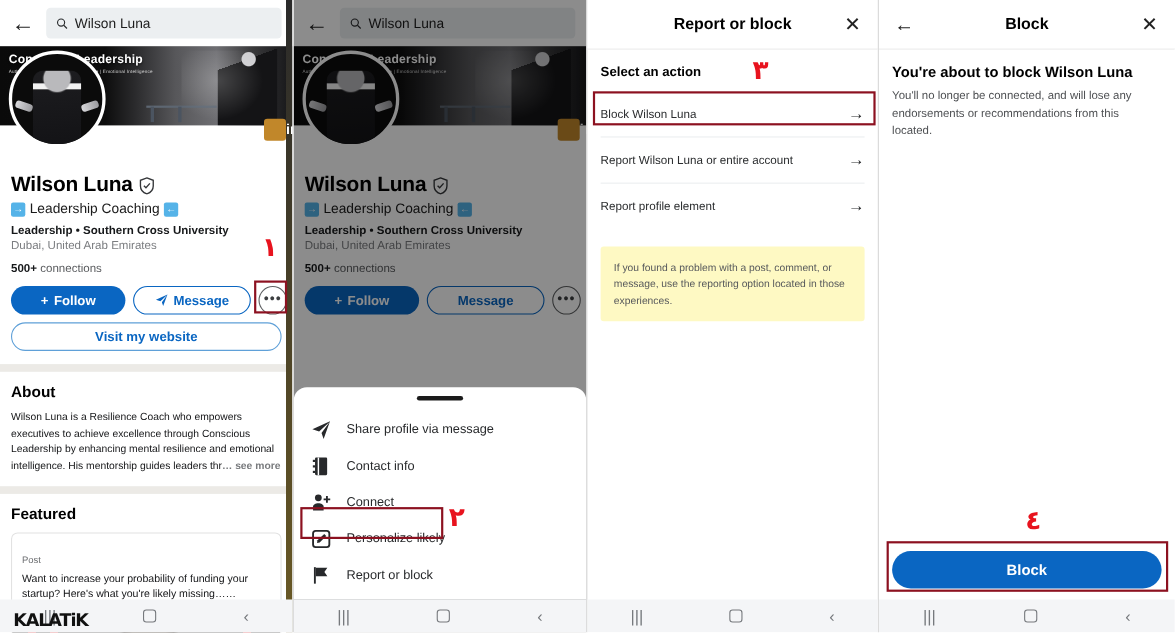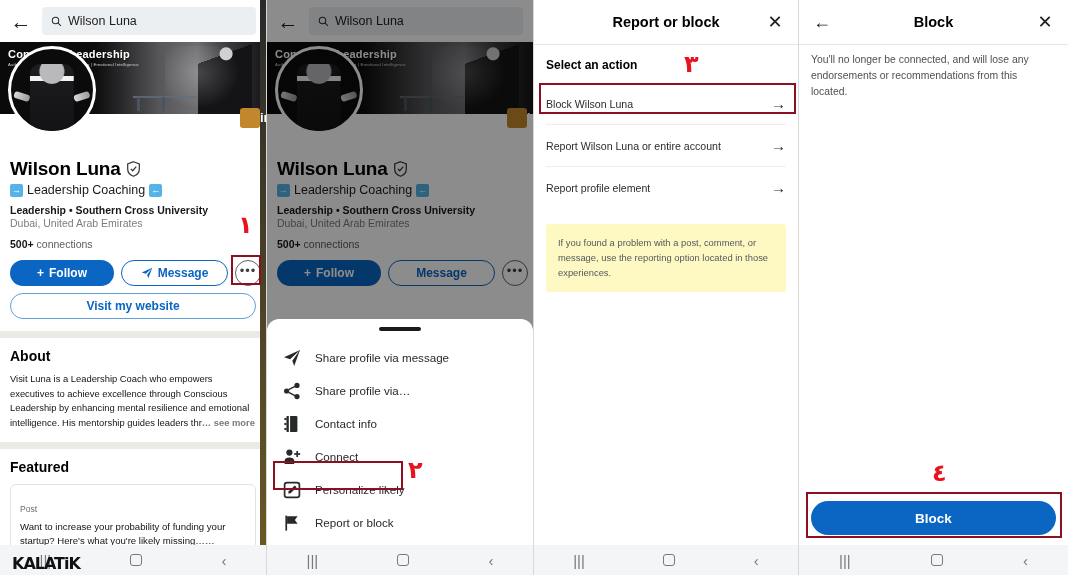--- a/index.html
+++ b/index.html
@@ -337,21 +337,21 @@
       </div>
     </div>
 
     <div class="btn-web">Visit my website</div>
 
     <div class="divider"></div>
 
     <div class="sect">
       <h3>About</h3>
       <div class="about-txt">
-        <span>Visit Luna is a Leadership Coach who empowers executives to achieve excellence through Conscious Leadership by enhancing mental resilience and emotional intelligence. His mentorship guides leaders thr</span><span class="more">… see more</span>
+        <span>Wilson Luna is a Resilience Coach who empowers executives to achieve excellence through Conscious Leadership by enhancing mental resilience and emotional intelligence. His mentorship guides leaders thr</span><span class="more">… see more</span>
       </div>
     </div>
 
     <div class="divider"></div>
 
     <div class="sect">
       <h3>Featured</h3>
       <div class="feat-card">
         <div class="feat-kind">Post</div>
         <div class="feat-body">Want to increase your probability of funding your startup? Here's what you're likely missing……</div>
@@ -432,30 +432,20 @@
     <div class="sheet">
       <div class="grabber"></div>
 
       <div class="menu-item">
         <svg class="menu-ico" viewBox="0 0 18 18">
           <path d="M17 1 L1 8.2 L7.1 10.2 L16.6 1.6 L9.3 11.7 L11.2 17 Z" fill="#27292b"></path>
         </svg>
         <span class="menu-label">Share profile via message</span>
       </div>
 
-      <div class="menu-item">
-        <svg class="menu-ico" viewBox="0 0 18 18">
-          <circle cx="14" cy="3.4" r="2.6" fill="#27292b"></circle>
-          <circle cx="14" cy="14.6" r="2.6" fill="#27292b"></circle>
-          <circle cx="3.6" cy="9" r="2.6" fill="#27292b"></circle>
-          <line x1="5.6" y1="7.6" x2="12" y2="4.4" stroke="#27292b" stroke-width="1.5"></line>
-          <line x1="5.6" y1="10.4" x2="12" y2="13.6" stroke="#27292b" stroke-width="1.5"></line>
-        </svg>
-        <span class="menu-label">Share profile via…</span>
-      </div>
 
       <div class="menu-item">
         <svg class="menu-ico" viewBox="0 0 18 18">
           <rect x="3.4" y="1" width="11" height="16" rx="1" fill="#27292b"></rect>
           <rect x="5.8" y="1" width="1.3" height="16" fill="#ffffff"></rect>
           <rect x="1.4" y="3" width="2" height="2" fill="#27292b"></rect>
           <rect x="1.4" y="8" width="2" height="2" fill="#27292b"></rect>
           <rect x="1.4" y="13" width="2" height="2" fill="#27292b"></rect>
         </svg>
         <span class="menu-label">Contact info</span>
@@ -543,20 +533,21 @@
 
   <div class="panel p4">
 
     <div class="modal-head">
       <div class="icon-btn">←</div>
       <div class="modal-title">Block</div>
       <div class="icon-btn">✕</div>
     </div>
     <div class="hair"></div>
 
+    <div class="blk-title">You're about to block Wilson Luna</div>
     <div class="blk-body">You'll no longer be connected, and will lose any endorsements or recommendations from this located.</div>
 
     <div class="blk-btn-wrap">
       <div class="blk-btn">Block</div>
     </div>
 
     <div class="navbar">
       <span>|||</span>
       <span class="nav-sq"></span>
       <span>‹</span>

